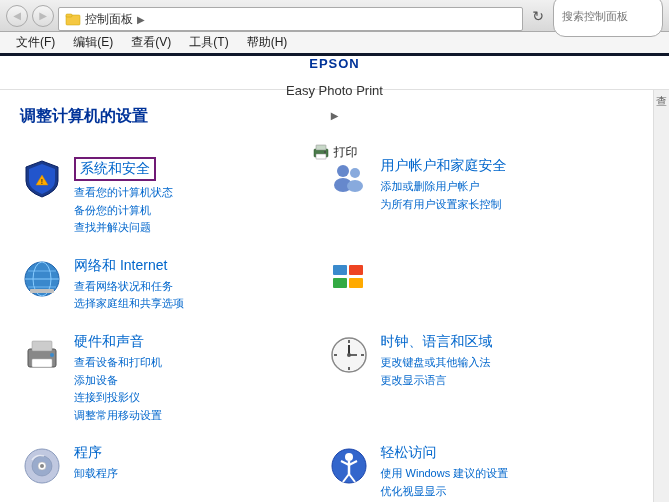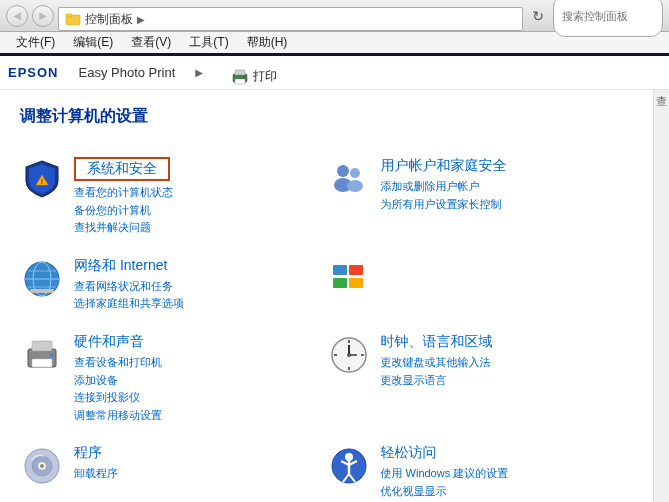--- a/index.html
+++ b/index.html
@@ -90,21 +90,22 @@
     }
 
     
     .toolbar {
       height: 34px;
       background: white;
       border-bottom: 1px solid #e0e0e0;
       display: flex;
       align-items: center;
       padding: 0 8px;
-      gap: 20px;
+      gap: 12px;
+      flex-direction: column;
     }
     .epson-label {
       font-size: 13px;
       font-weight: bold;
       color: #003399;
       letter-spacing: 1px;
     }
     .photo-print-label {
       font-size: 13px;
       color: #333;
@@ -165,22 +166,22 @@
     .category-text { flex: 1; }
 
     .category-title {
       font-size: 14px;
       color: #0066cc;
       cursor: pointer;
       display: inline-block;
       margin-bottom: 3px;
     }
     .category-title.highlighted {
-      border: 2px solid #c2410c;
-      padding: 1px 11px;
+      border: 2px solid #701a75;
+      padding: 1px 4px;
     }
 
     .category-link {
       display: block;
       font-size: 11px;
       color: #0066cc;
       cursor: pointer;
       line-height: 1.6;
     }
 

